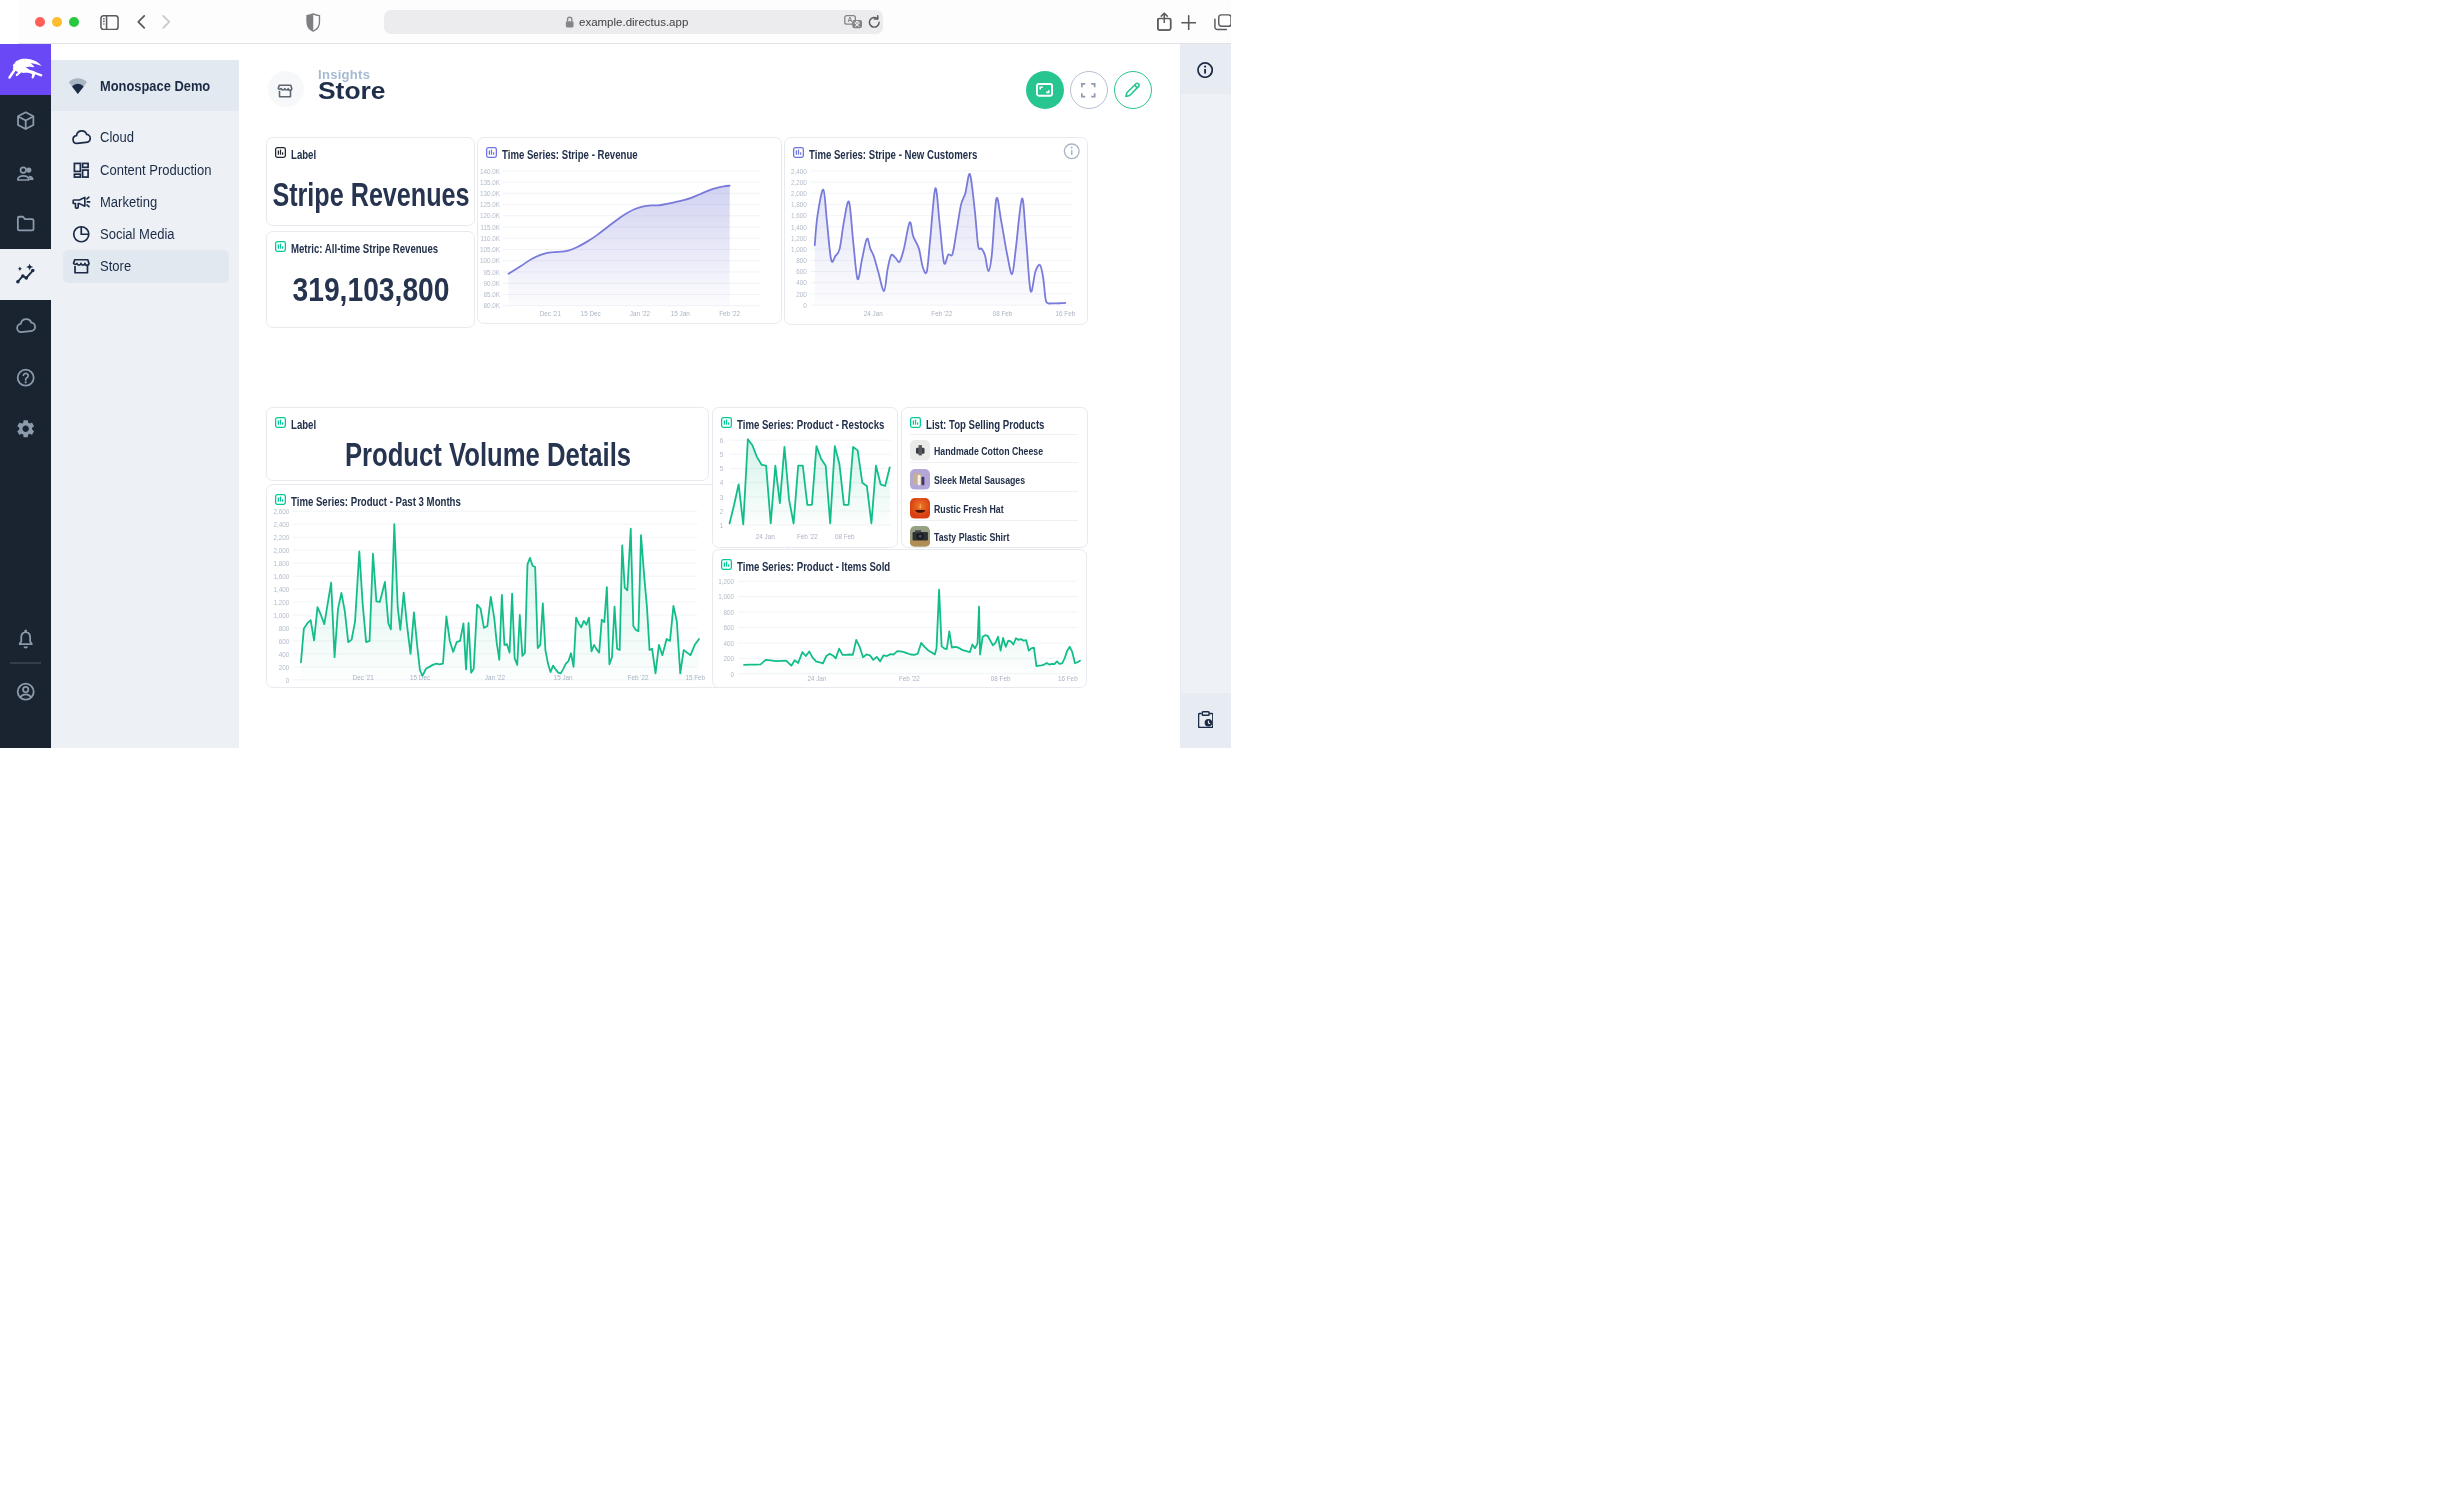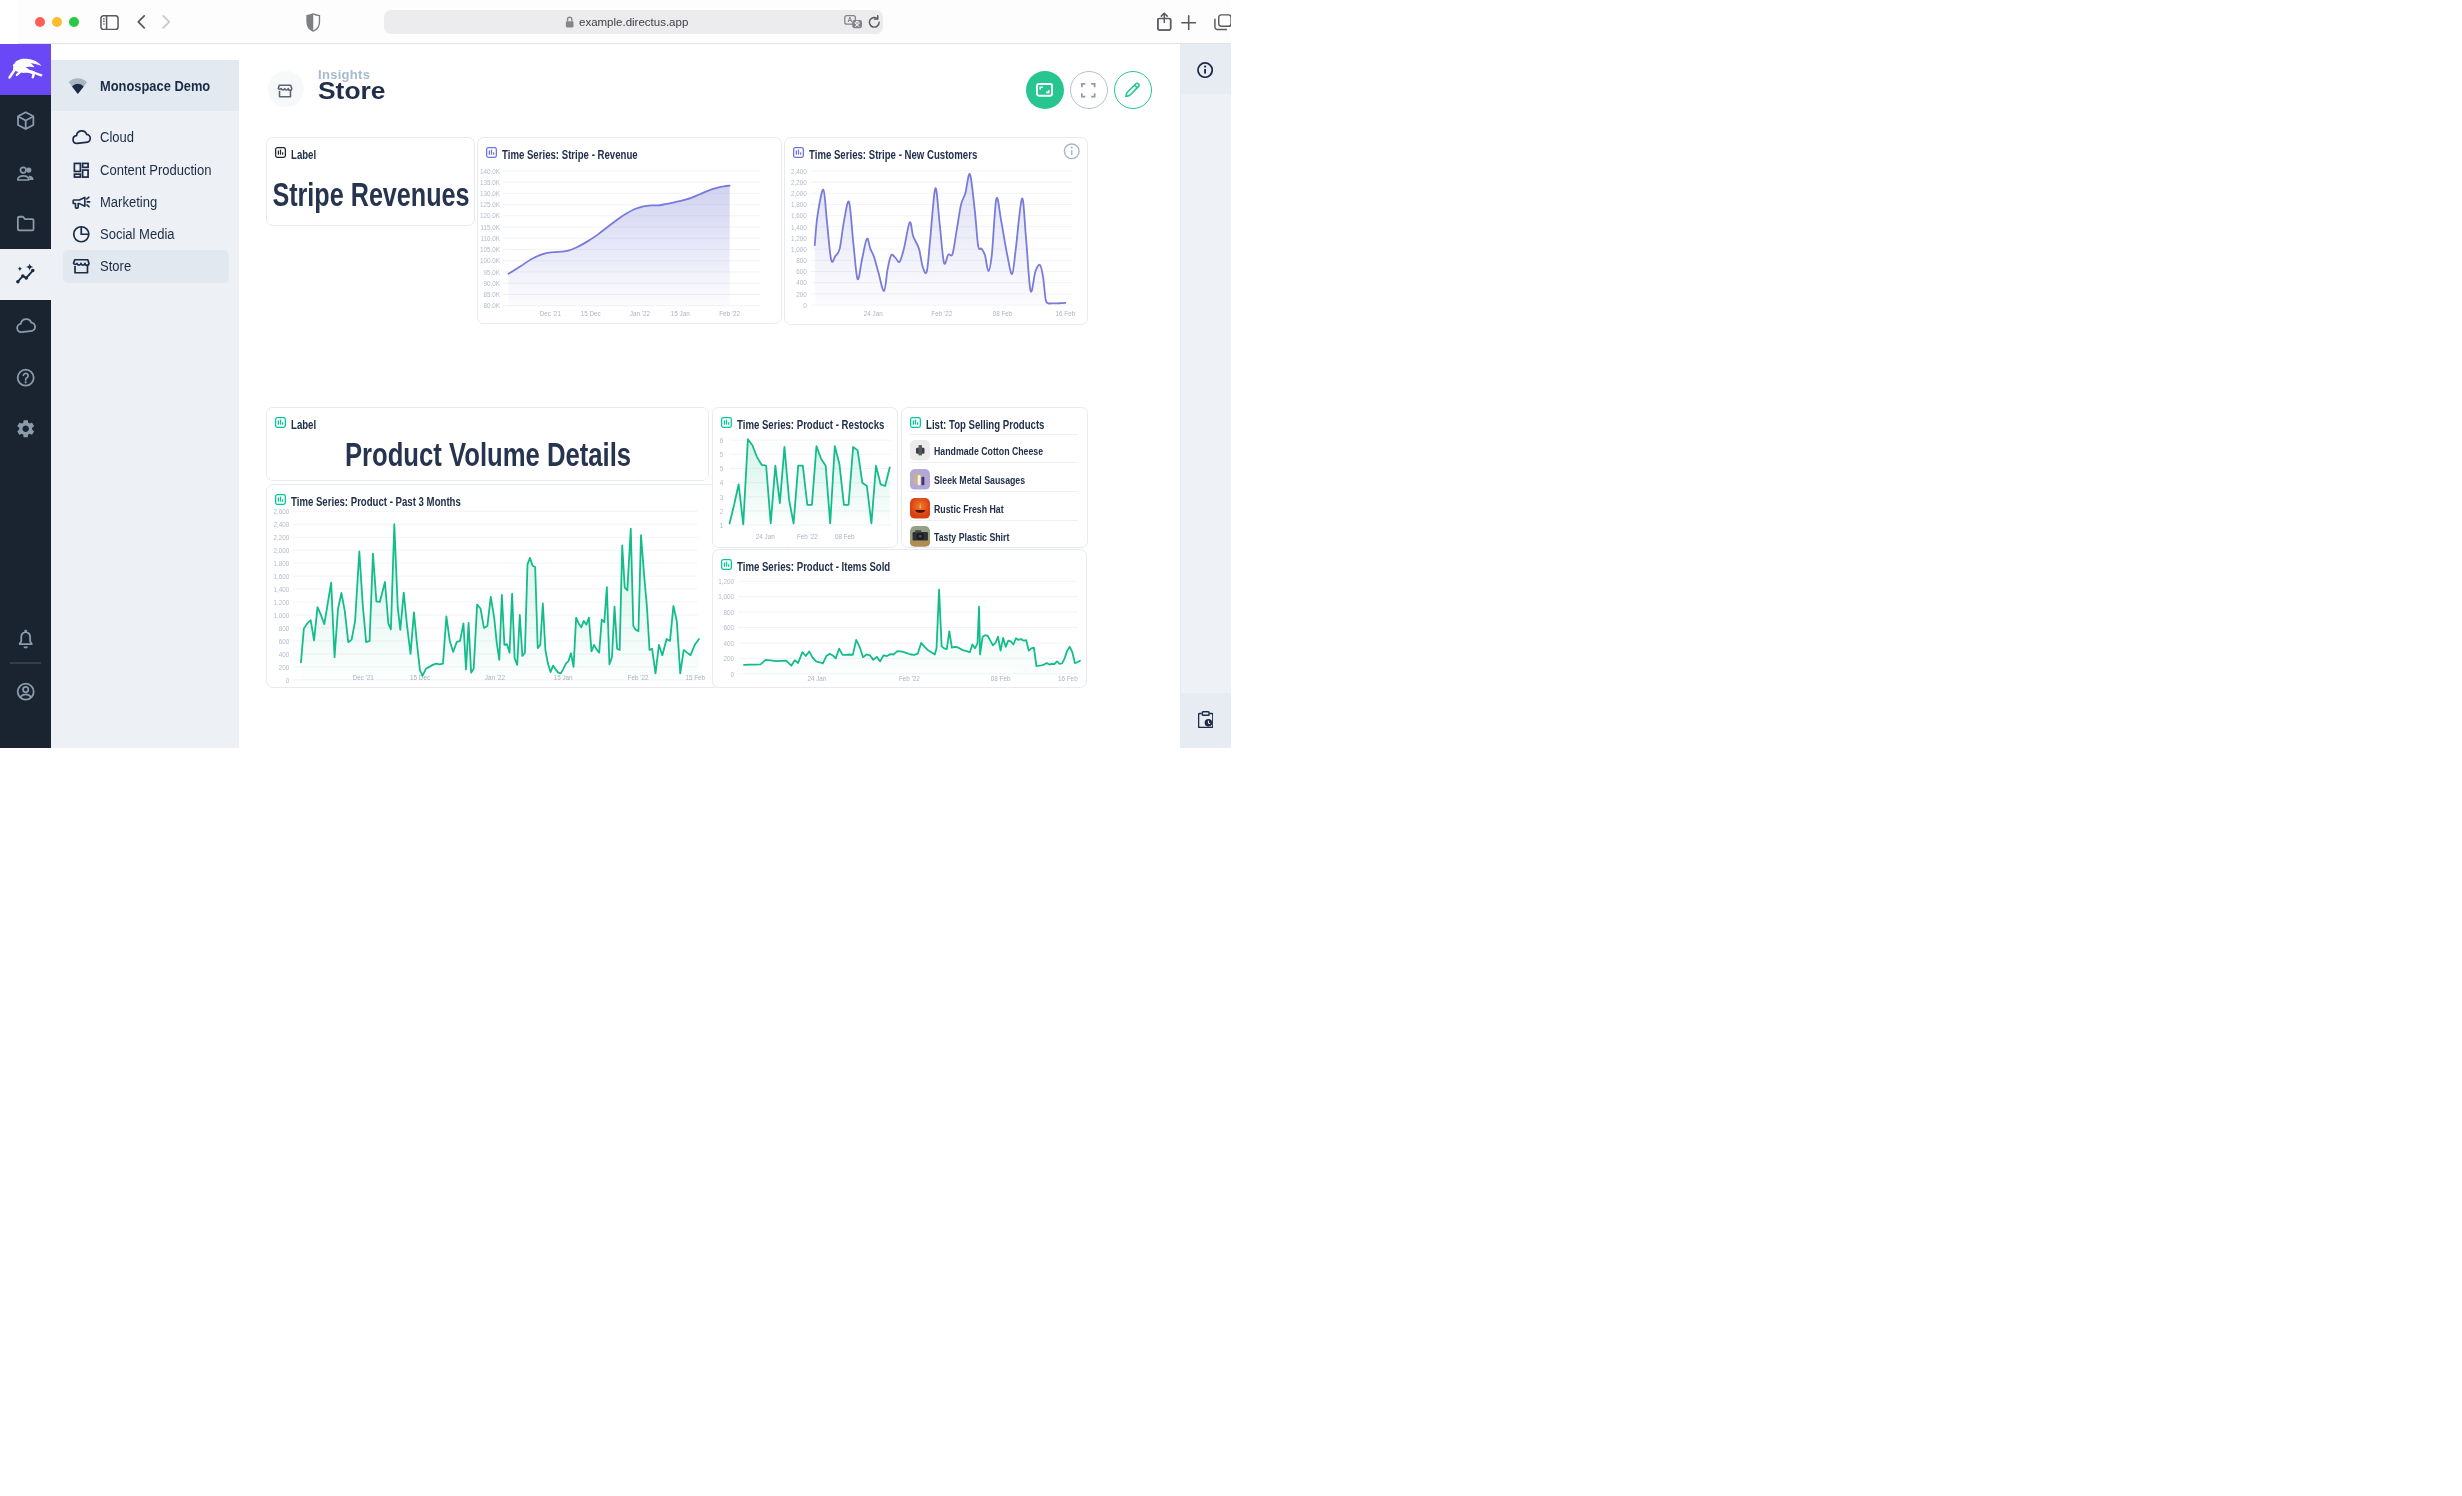--- a/index.html
+++ b/index.html
@@ -285,20 +285,32 @@
       <div class="phead">
         <svg width="11" height="11" viewBox="0 0 13 13">
           <rect x="0.75" y="0.75" width="11.5" height="11.5" rx="2.1" fill="none" stroke="#21262e" stroke-width="1.5"></rect>
           <line x1="4" y1="4.1" x2="4" y2="9.1" stroke="#21262e" stroke-width="1.5"></line>
           <line x1="6.5" y1="3.1" x2="6.5" y2="9.1" stroke="#21262e" stroke-width="1.5"></line>
           <line x1="9" y1="6.3" x2="9" y2="9.1" stroke="#21262e" stroke-width="1.5"></line>
         </svg>
         <div class="ptitle">Label</div>
       </div>
       <div class="bigtxt sx74" style="top:37px">Stripe Revenues</div>
+    </div>
+<div class="panel" style="left:27px;top:187px;width:209px;height:97px">
+      <div class="phead">
+        <svg width="11" height="11" viewBox="0 0 13 13">
+          <rect x="0.75" y="0.75" width="11.5" height="11.5" rx="2.1" fill="none" stroke="#00c897" stroke-width="1.5"></rect>
+          <line x1="4" y1="4.1" x2="4" y2="9.1" stroke="#00c897" stroke-width="1.5"></line>
+          <line x1="6.5" y1="3.1" x2="6.5" y2="9.1" stroke="#00c897" stroke-width="1.5"></line>
+          <line x1="9" y1="6.3" x2="9" y2="9.1" stroke="#00c897" stroke-width="1.5"></line>
+        </svg>
+        <div class="ptitle">Metric: All-time Stripe Revenues</div>
+      </div>
+      <div class="bigtxt sx83" style="top:38px">319,103,800</div>
     </div>
 <div class="panel" style="left:238px;top:93px;width:305px;height:187px">
       <div class="phead">
         <svg width="11" height="11" viewBox="0 0 13 13">
           <rect x="0.75" y="0.75" width="11.5" height="11.5" rx="2.1" fill="none" stroke="#6e72e0" stroke-width="1.5"></rect>
           <line x1="4" y1="4.1" x2="4" y2="9.1" stroke="#6e72e0" stroke-width="1.5"></line>
           <line x1="6.5" y1="3.1" x2="6.5" y2="9.1" stroke="#6e72e0" stroke-width="1.5"></line>
           <line x1="9" y1="6.3" x2="9" y2="9.1" stroke="#6e72e0" stroke-width="1.5"></line>
         </svg>
         <div class="ptitle">Time Series: Stripe - Revenue</div>

